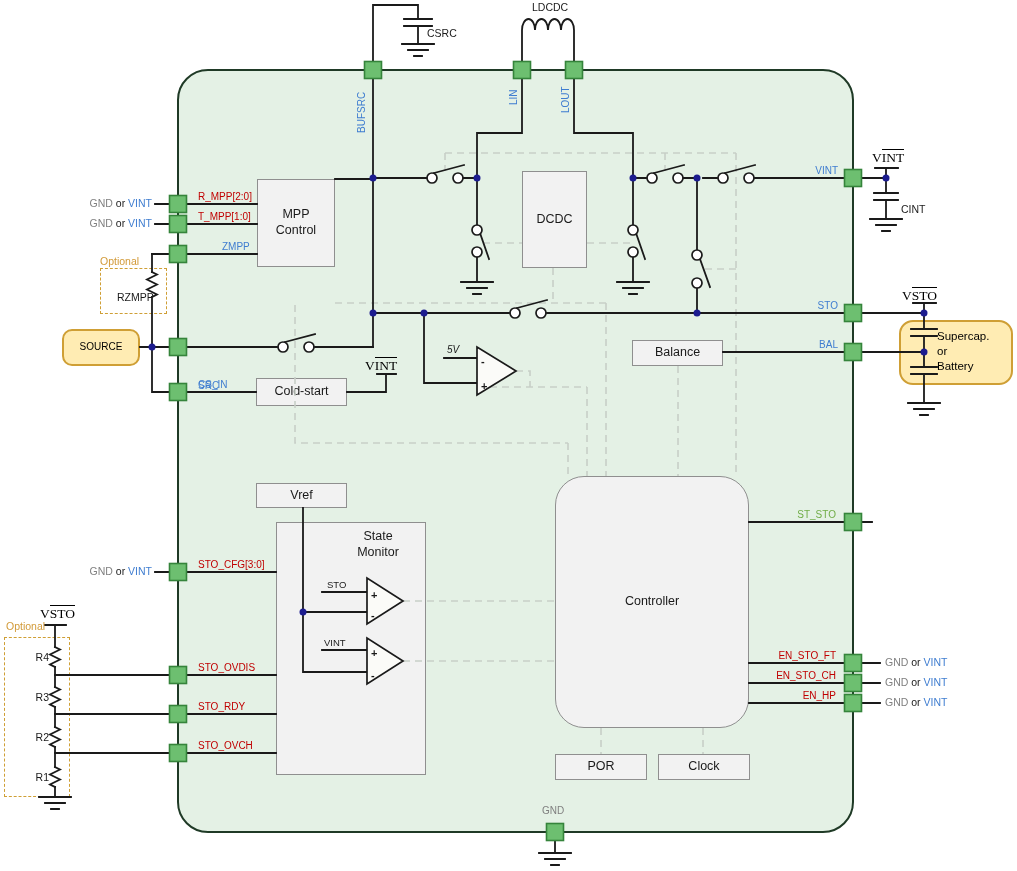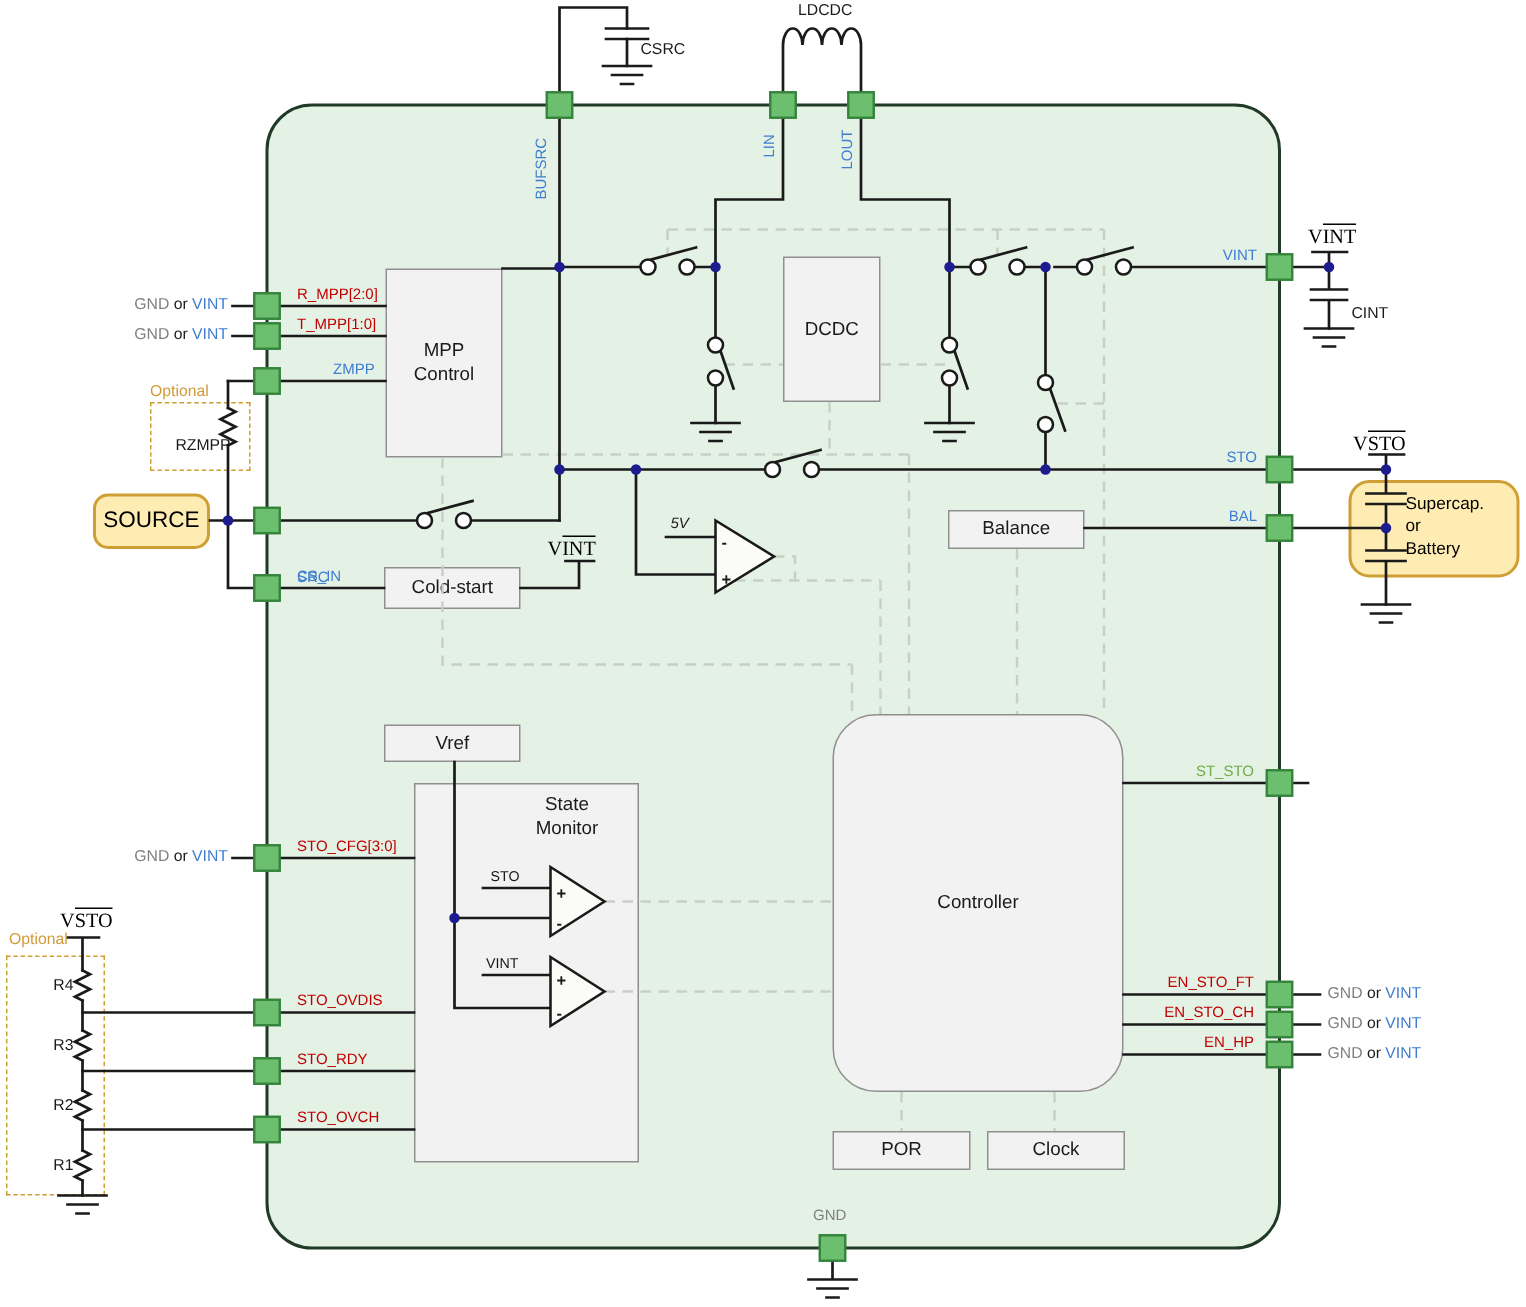--- a/index.html
+++ b/index.html
@@ -32,21 +32,21 @@
 </style>
 </head>
 <body>
 
 <div id="stage">
 
   <svg width="1017" height="871">
     <rect class="chiprect" x="178" y="70" width="675" height="762" rx="30"></rect>
   </svg>
 
-  <div class="blk cent" style="left:257px;top:179px;width:78px;height:126px;flex-direction:column;">
+  <div class="blk cent" style="left:257px;top:179px;width:78px;height:88px;flex-direction:column;">
     <span>MPP</span>
     <span>Control</span>
   </div>
   <div class="blk cent" style="left:522px;top:171px;width:65px;height:97px;">
     <span>DCDC</span>
   </div>
   <div class="blk cent" style="left:256px;top:378px;width:91px;height:28px;">
     <span>Cold-start</span>
   </div>
   <div class="blk cent" style="left:632px;top:340px;width:91px;height:26px;">
@@ -64,21 +64,21 @@
   <div class="blk cent" style="left:555px;top:476px;width:194px;height:252px;border-radius:29px;">
     <span>Controller</span>
   </div>
   <div class="blk cent" style="left:555px;top:754px;width:92px;height:26px;">
     <span>POR</span>
   </div>
   <div class="blk cent" style="left:658px;top:754px;width:92px;height:26px;">
     <span>Clock</span>
   </div>
 
-  <div class="accent cent" style="left:62px;top:329px;width:78px;height:37px;font-size:15px;">
+  <div class="accent cent" style="left:62px;top:329px;width:78px;height:37px;font-size:10px;">
     <span>SOURCE</span>
   </div>
   <div class="accent" style="left:899px;top:320px;width:114px;height:65px;border-radius:14px;">
     <div style="position:absolute;left:36px;right:2px;top:7px;text-align:left;font-size:11.5px;line-height:1.3;">
       <span>Supercap.</span><br>
       <span>or</span><br>
       <span>Battery</span>
     </div>
   </div>
   <div class="optbox" style="left:100px;top:268px;width:67px;height:46px;"></div>

